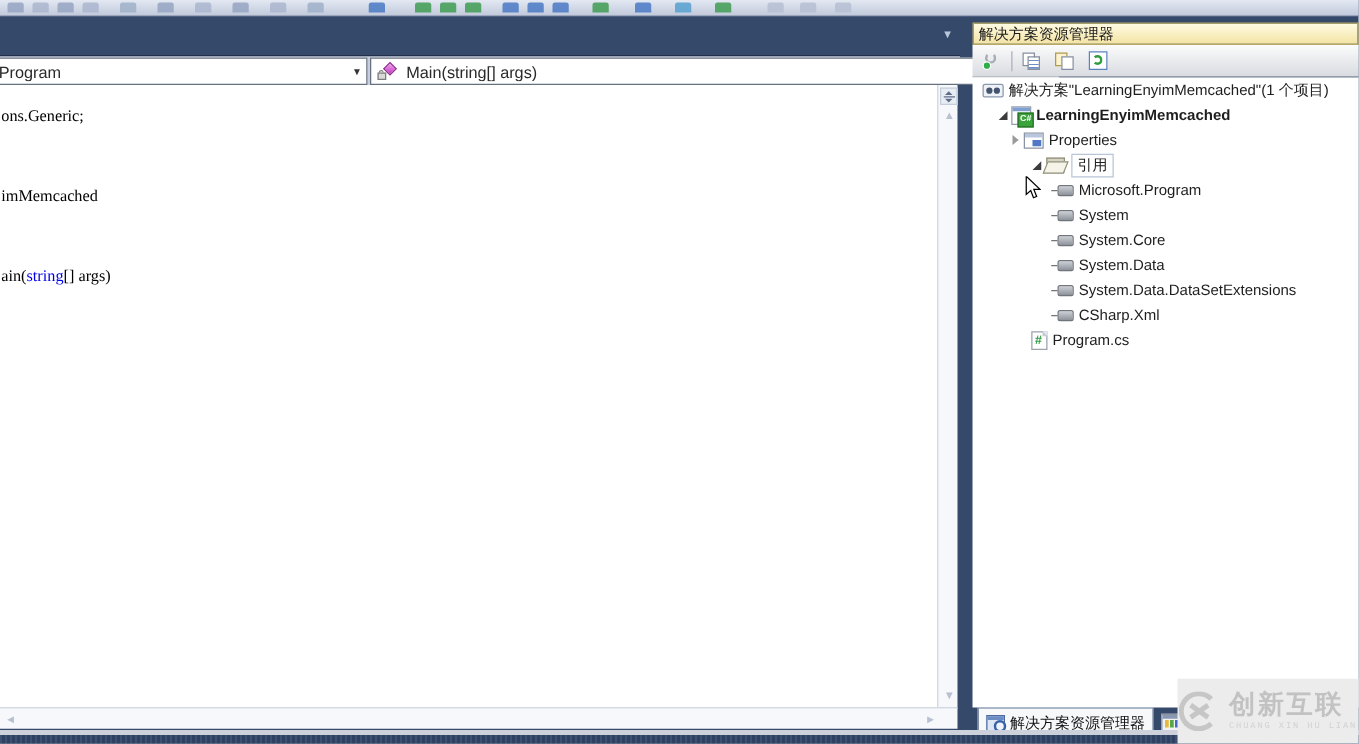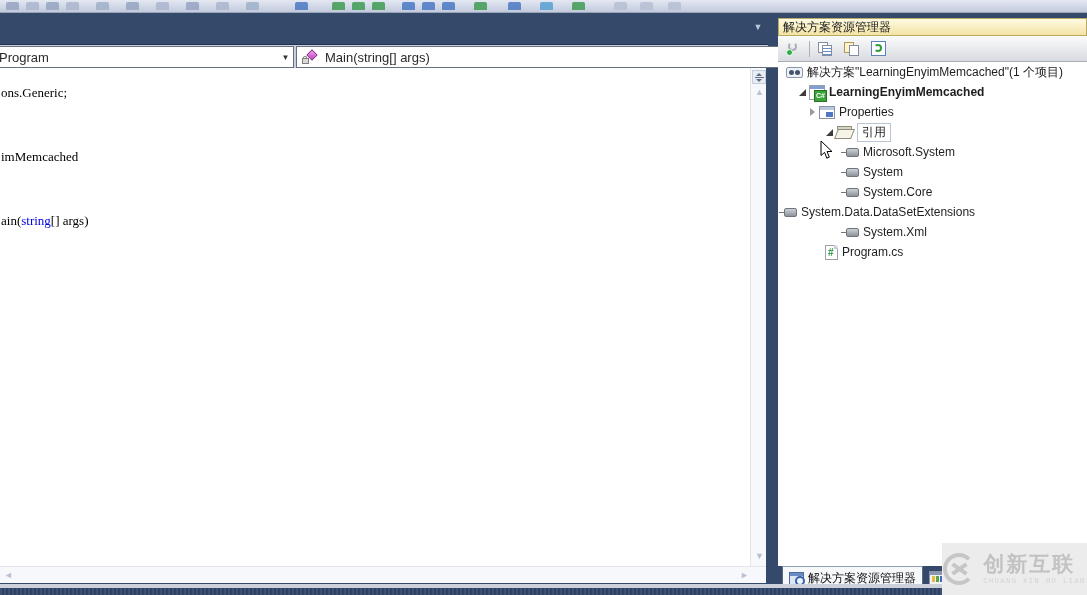--- a/index.html
+++ b/index.html
@@ -247,37 +247,41 @@
     </div>
     <div class="trow" style="padding-left:44px">
       <span class="arwbox">
           <span class="arw-exp"></span>
         </span>
       <span class="ticon i-folder"></span>
       <span class="tlabel boxed">引用</span>
     </div>
     <div class="trow" style="padding-left:62px">
       <span class="ticon i-ref"></span>
-      <span class="tlabel">Microsoft.System</span>
+      <span class="tlabel">Microsoft.Program</span>
     </div>
     <div class="trow" style="padding-left:62px">
       <span class="ticon i-ref"></span>
       <span class="tlabel">System</span>
     </div>
     <div class="trow" style="padding-left:62px">
       <span class="ticon i-ref"></span>
       <span class="tlabel">System.Core</span>
     </div>
-    <div class="trow" style="">
+    <div class="trow" style="padding-left:62px">
+      <span class="ticon i-ref"></span>
+      <span class="tlabel">System.Data</span>
+    </div>
+    <div class="trow" style="padding-left:62px">
       <span class="ticon i-ref"></span>
       <span class="tlabel">System.Data.DataSetExtensions</span>
     </div>
     <div class="trow" style="padding-left:62px">
       <span class="ticon i-ref"></span>
-      <span class="tlabel">System.Xml</span>
+      <span class="tlabel">CSharp.Xml</span>
     </div>
     <div class="trow" style="padding-left:47px">
       <span class="ticon i-csfile"></span>
       <span class="tlabel">Program.cs</span>
     </div>
   </div>
 
   <div class="se-tabs">
     <div class="se-tab-active">
       <span class="i-setab"></span>

